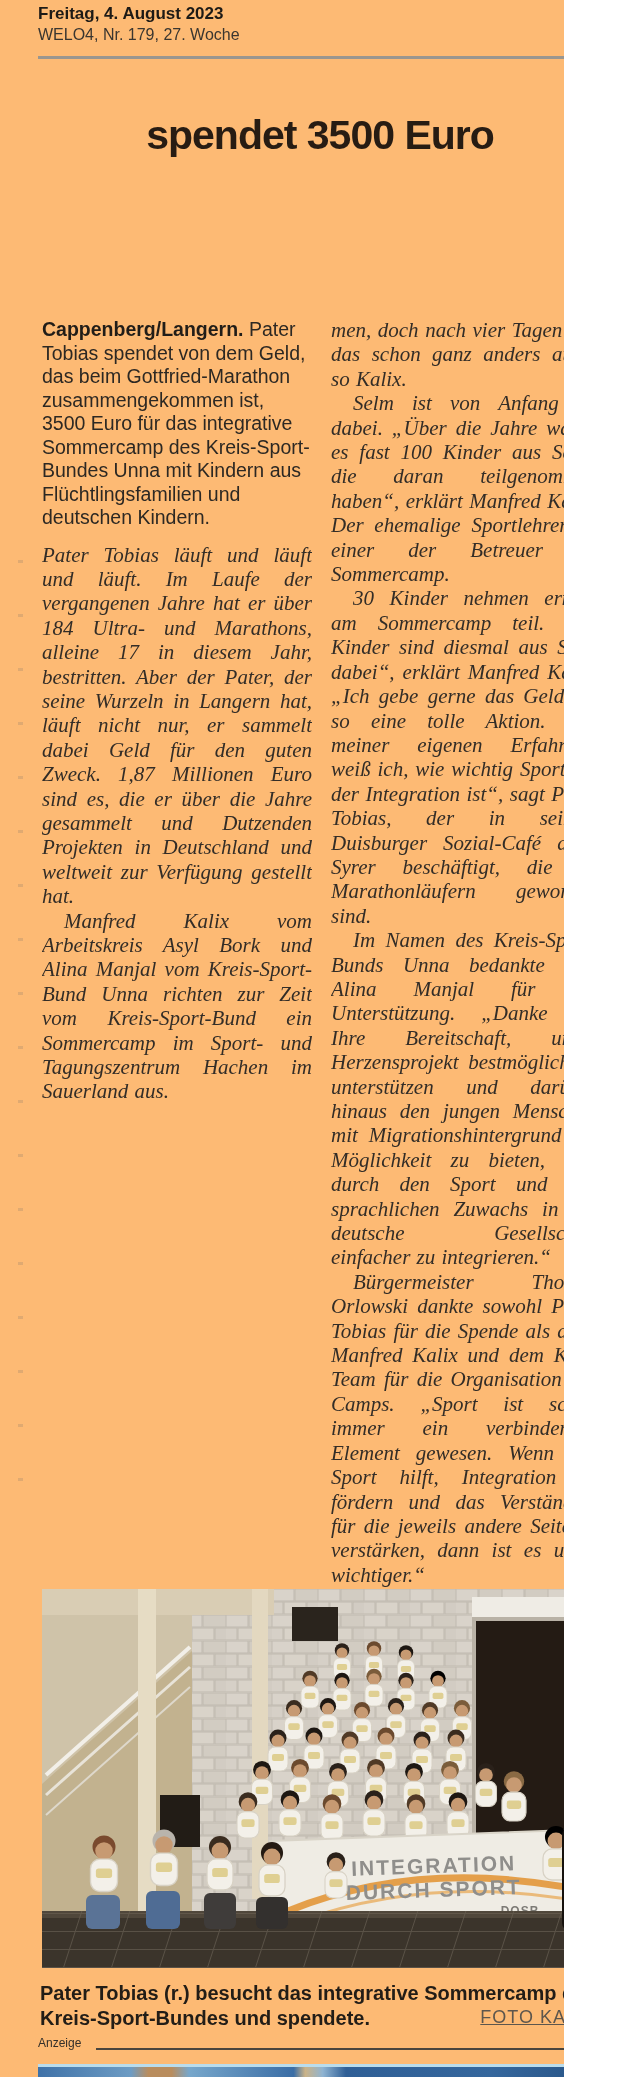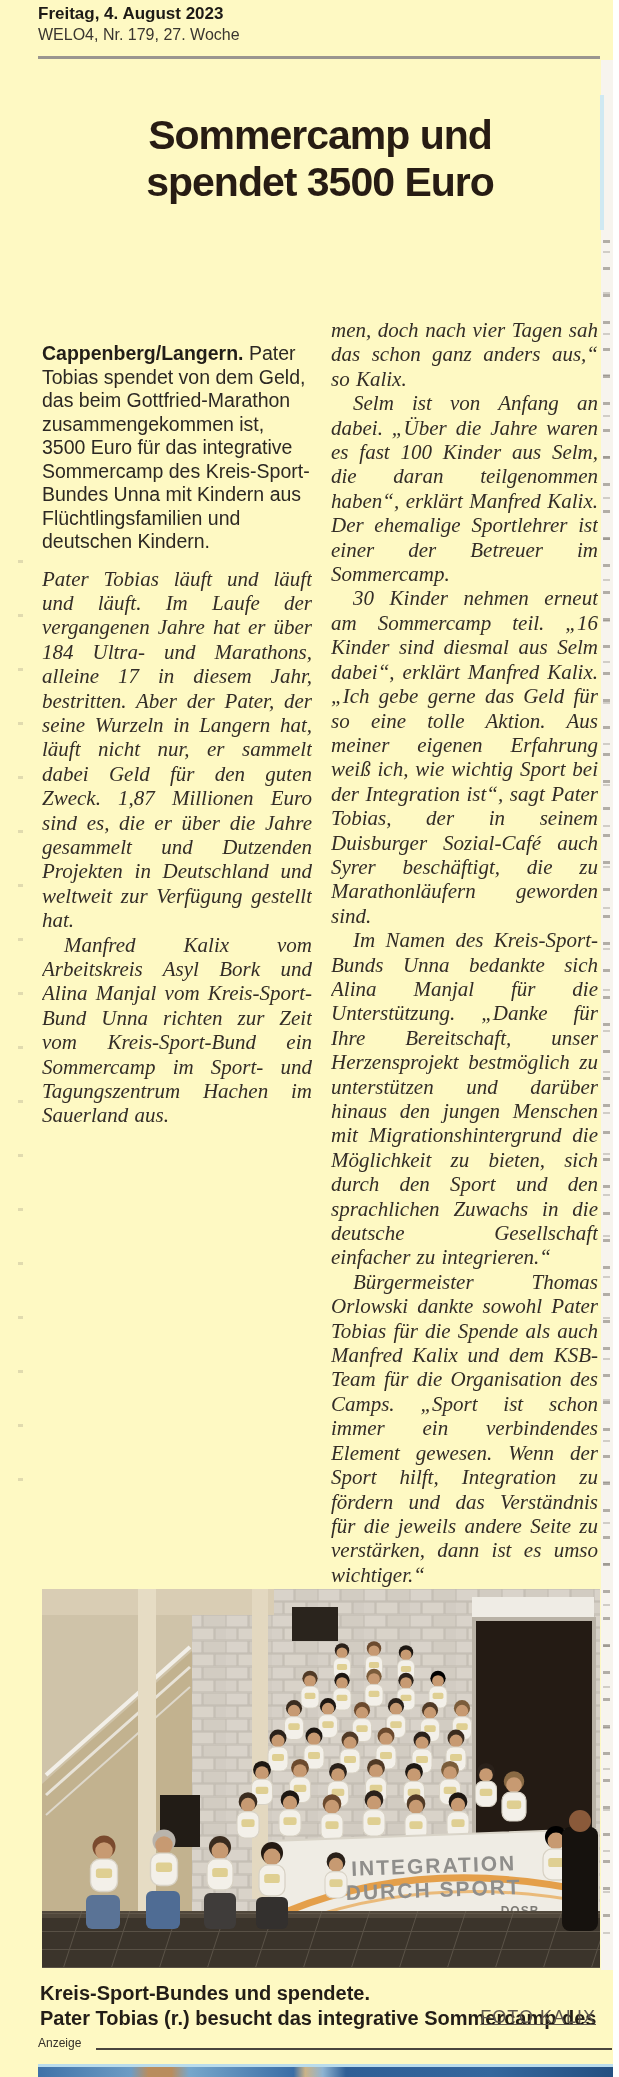--- a/index.html
+++ b/index.html
@@ -1,18 +1,18 @@
 <!DOCTYPE html>
 <html lang="de"><head>
 <meta charset="utf-8">
 <style>
   html,body{margin:0;padding:0;background:#ffffff;}
   .page{
-    position:relative;width:613px;height:2077px;overflow:hidden;
-    background:#fef9c3;
+    position:relative;width:564px;height:2077px;overflow:hidden;
+    background:#fdba74;
     font-family:"Liberation Sans",sans-serif;
   }
   
   .side-strip{position:absolute;left:601px;top:60px;width:18px;height:1910px;background:#f7f4ee;}
   .cyan-sliver{position:absolute;left:600px;top:95px;width:4px;height:135px;background:#cfe9f2;}
   .edge-marks-right{
     position:absolute;left:603px;top:240px;width:7px;height:1700px;
     background:
       repeating-linear-gradient(to bottom, rgba(110,104,96,.50) 0 3px, transparent 3px 27px),
       repeating-linear-gradient(to bottom, transparent 0 11px, rgba(110,104,96,.28) 11px 13px, transparent 13px 41px);
@@ -31,21 +31,21 @@
     text-align:center;font-weight:bold;color:#271c13;
     font-size:41px;line-height:47px;letter-spacing:-1px;
   }
   .headline span{display:block;}
 
   .columns{
     position:absolute;left:42px;top:318px;width:556px;height:1271px;
     display:flex;gap:19px;overflow:hidden;
   }
   .col{overflow:hidden;}
-  .col-left{width:270px;margin-top:24px;}
+  .col-left{width:270px;}
   .col-right{width:267px;}
 
   .lead{
     margin:0;font-family:"Liberation Sans",sans-serif;
     font-size:19.5px;line-height:23.5px;color:#2c2823;text-align:left;
   }
   .lead b{color:#211d18;}
   .body-p{
     margin:0;font-family:"Liberation Serif",serif;
     font-size:21px;line-height:24.4px;color:#332d27;
@@ -84,21 +84,20 @@
   <div class="side-strip"></div>
   <div class="cyan-sliver"></div>
   <div class="edge-marks-right"></div>
   <div class="edge-marks-left"></div>
 
   <div class="masthead-date">Freitag, 4. August 2023</div>
   <div class="masthead-edition">WELO4, Nr. 179, 27. Woche</div>
   <div class="top-rule"></div>
 
   <h1 class="headline" style="margin:0;">
-    <span>Sommercamp und</span>
     <span>spendet 3500 Euro</span>
   </h1>
 
   <div class="columns">
     <div class="col col-left">
       <p class="lead"><b>Cappenberg/Langern.</b><span> Pater Tobias spendet von dem Geld, das beim Gottfried-Marathon zusammengekommen ist, 3500 Euro für das integrative Sommercamp des Kreis-Sport-Bundes Unna mit Kindern aus Flüchtlingsfamilien und deutschen Kindern.</span></p>
       <p class="body-p gap-top">Pater Tobias läuft und läuft und läuft. Im Laufe der vergangenen Jahre hat er über 184 Ultra- und Marathons, alleine 17 in diesem Jahr, bestritten. Aber der Pater, der seine Wurzeln in Langern hat, läuft nicht nur, er sammelt dabei Geld für den guten Zweck. 1,87 Millionen Euro sind es, die er über die Jahre gesammelt und Dutzenden Projekten in Deutschland und weltweit zur Verfügung gestellt hat.</p>
       <p class="body-p ind">Manfred Kalix vom Arbeitskreis Asyl Bork und Alina Manjal vom Kreis-Sport-Bund Unna richten zur Zeit vom Kreis-Sport-Bund ein Sommercamp im Sport- und Tagungszentrum Hachen im Sauerland aus.</p>
     </div>
     <div class="col col-right">
@@ -289,22 +288,22 @@
         <g transform="translate(514,252) scale(1.3)">
             <use href="#prs" fill="#4a3categorie2e"></use>
           </g>
         <rect x="520" y="238" width="36" height="104" rx="8" fill="#16120e"></rect>
         <circle cx="538" cy="232" r="11" fill="#8a5a3a"></circle>
       </g>
     </svg>
   </div>
 
   <div class="caption">
+    <span class="cap-line">Pater Tobias (r.) besucht das integrative Sommercamp des</span>
     <span class="cap-line">Kreis-Sport-Bundes und spendete.</span>
-    <span class="cap-line">Pater Tobias (r.) besucht das integrative Sommercamp des</span>
     <span class="credit">FOTO KALIX</span>
   </div>
 
   <div class="ad-label">Anzeige</div>
   <div class="ad-rule"></div>
   <div class="ad-sliver"></div>
 
 </div>
 
 </body></html>

